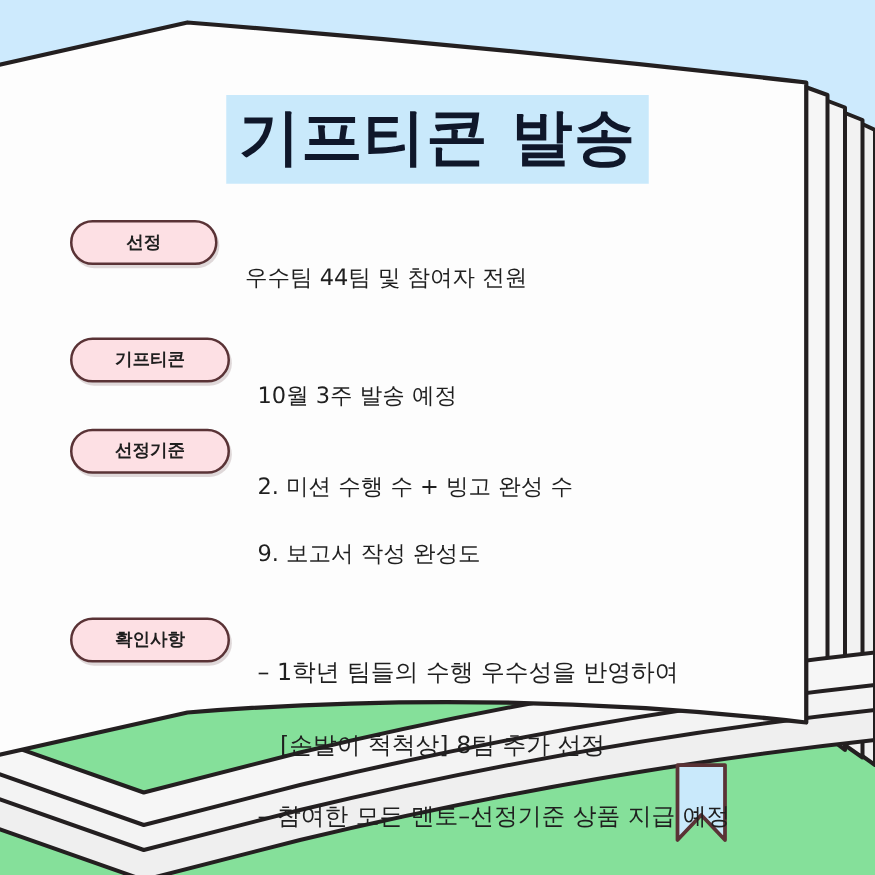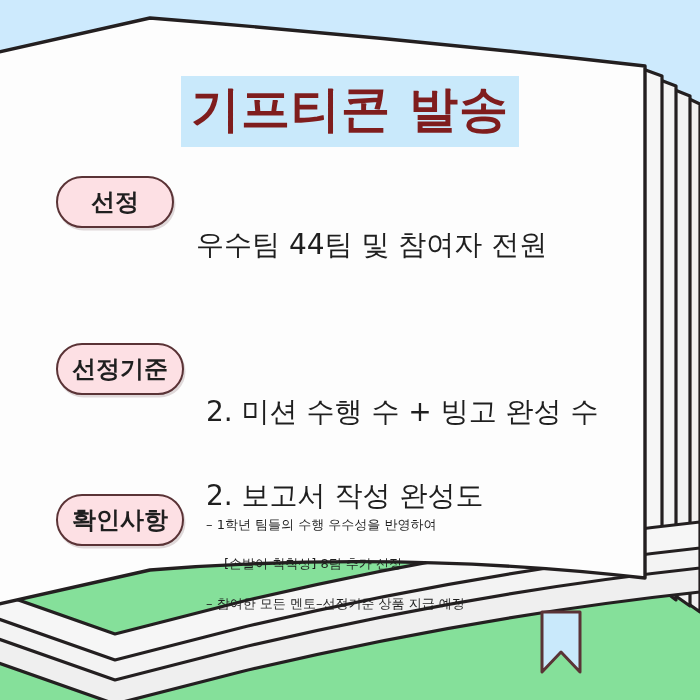--- a/index.html
+++ b/index.html
@@ -57,21 +57,21 @@
   .title-wrap {
     position: absolute;
     left: 0;
     top: 76px;
     width: 700px;
     text-align: center;
   }
   .title {
     display: inline-block;
     background: #c9e9fb;
-    color: #7f1d1d;
+    color: #0f172a;
     font-size: 49px;
     font-weight: bold;
     letter-spacing: 1px;
     line-height: 1.32;
     padding: 2px 10px 4px 10px;
     white-space: nowrap;
   }
 
   
   .row {
@@ -83,48 +83,48 @@
   }
   .row-1 { top: 176px; }
   .row-2 { top: 270px; }
   .row-3 { top: 343px; }
   .row-4 { top: 494px; }
 
   .badge {
     flex: 0 0 auto;
     box-sizing: border-box;
     min-width: 118px;
-    height: 52px;
+    height: 36px;
     border: 2.5px solid #5a3336;
     border-radius: 26px;
     background: #fde0e4;
     color: #1f1f1f;
-    font-size: 24px;
+    font-size: 14px;
     font-weight: bold;
     letter-spacing: 0px;
     display: flex;
     align-items: center;
     justify-content: center;
     padding: 0 12px;
     box-shadow: 1.5px 2.5px 0 rgba(90,51,54,0.18);
     white-space: nowrap;
   }
   .badge-wide { min-width: 128px; }
 
   .row-text {
     flex: 1 1 auto;
     margin-left: 22px;
     color: #1f1f1f;
-    font-size: 28px;
+    font-size: 18px;
     line-height: 1.5;
     padding-top: 6px;
     white-space: pre-line;
   }
   .row-text.small {
-    font-size: 13px;
+    font-size: 19px;
     line-height: 1.52;
     padding-top: 1px;
   }
   .row-text .line { display: block; }
   .row-text .line.indent { padding-left: 18px; }
 </style>
 </head>
 <body>
 
 <div id="stage">
@@ -160,26 +160,32 @@
       <span class="title">기프티콘 발송</span>
     </div>
 
     <div class="row row-1">
       <div class="badge">선정</div>
       <div class="row-text">
         <span class="line">우수팀 44팀 및 참여자 전원</span>
       </div>
     </div>
 
+    <div class="row row-2">
+      <div class="badge badge-wide">기프티콘</div>
+      <div class="row-text">
+        <span class="line">10월 3주 발송 예정</span>
+      </div>
+    </div>
 
     <div class="row row-3">
       <div class="badge badge-wide">선정기준</div>
       <div class="row-text">
         <span class="line">2. 미션 수행 수 + 빙고 완성 수</span>
-        <span class="line">2. 보고서 작성 완성도</span>
+        <span class="line">9. 보고서 작성 완성도</span>
       </div>
     </div>
 
     <div class="row row-4">
       <div class="badge badge-wide">확인사항</div>
       <div class="row-text small">
         <span class="line">– 1학년 팀들의 수행 우수성을 반영하여</span>
         <span class="line indent">[손발이 척척상] 8팀 추가 선정</span>
         <span class="line">– 참여한 모든 멘토–선정기준 상품 지급 예정</span>
       </div>

